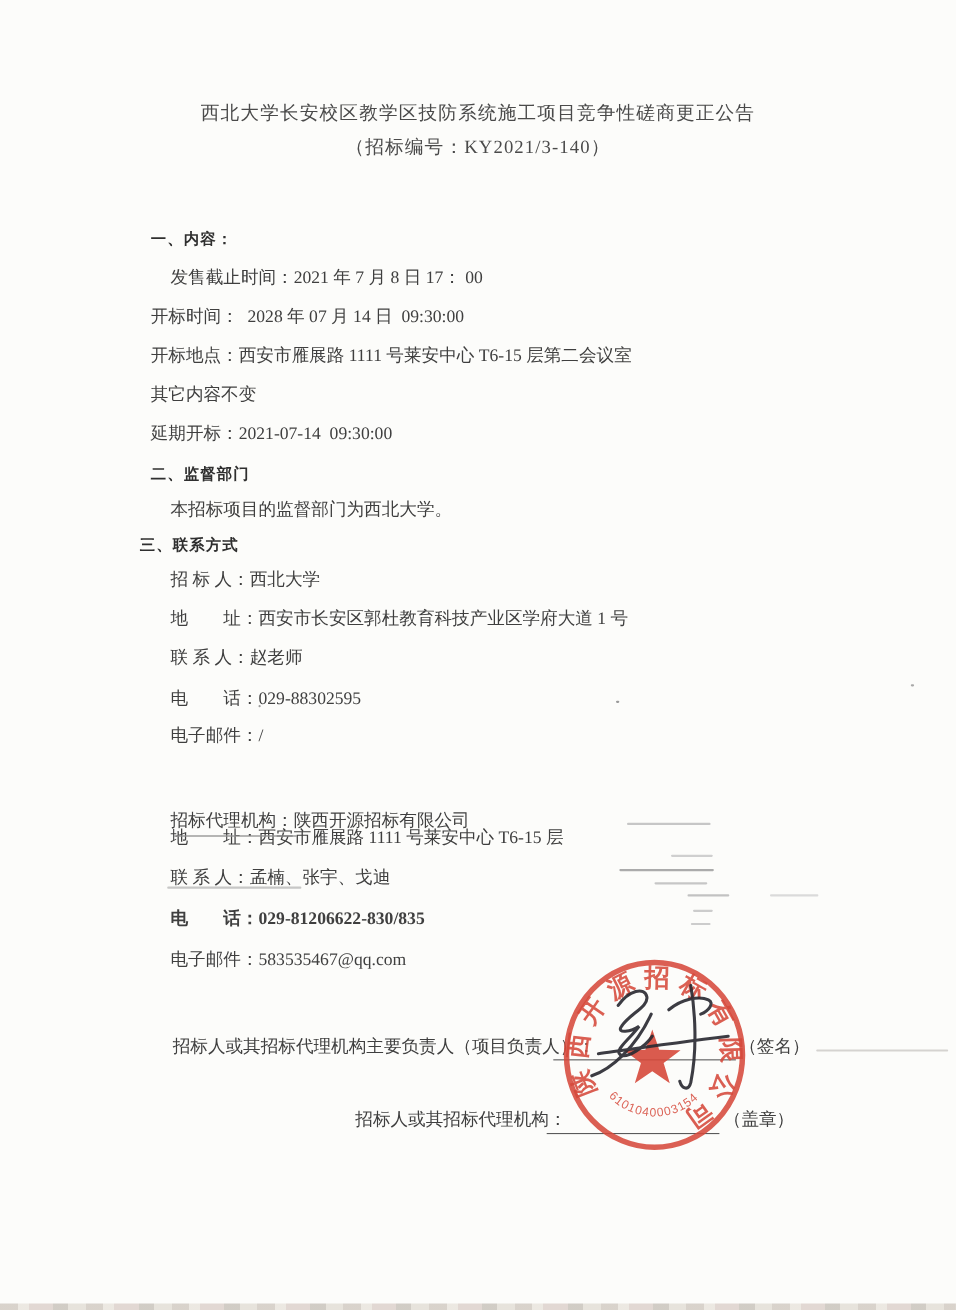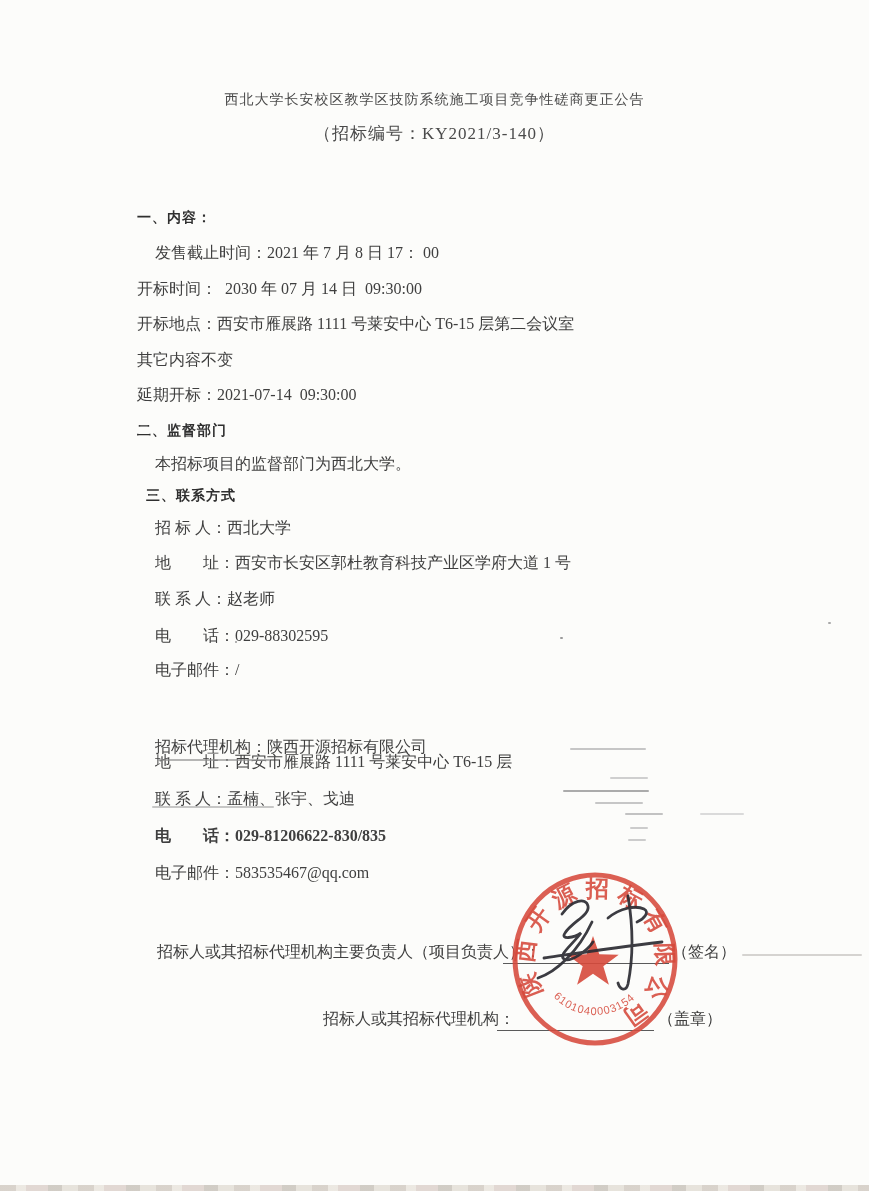--- a/index.html
+++ b/index.html
@@ -6,21 +6,21 @@
   .page{
     position:relative;
     width:869px;height:1191px;
     background:#fcfcfa;
     overflow:hidden;
     font-family:"Liberation Serif","DejaVu Serif",serif;
     color:#3c3c3c;
   }
   .ln{position:absolute;font-size:16px;line-height:22px;white-space:pre;color:#3f3f3f;}
   .heading{font-family:"Liberation Sans","DejaVu Sans",sans-serif;font-weight:700;font-size:14px;color:#2f2f2f;letter-spacing:1px;}
-  .title{position:absolute;left:0;width:100%;text-align:center;font-size:14px;letter-spacing:1px;color:#4a4a4a;white-space:pre;}
+  .title{position:absolute;left:0;width:100%;text-align:center;font-size:17px;letter-spacing:1px;color:#4a4a4a;white-space:pre;}
   .row-label,.row-value{white-space:pre;}
   .underline{position:absolute;border-top:1.6px solid #5a5a5a;height:0;}
   .artifact{position:absolute;border-radius:1px;}
   .edge-band{
     position:absolute;left:0;bottom:0;width:100%;height:6px;opacity:.75;
     background:repeating-linear-gradient(90deg,
       #cdc5bc 0px,#cdc5bc 16px,#e7e2da 16px,#e7e2da 26px,
       #d9ccc6 26px,#d9ccc6 48px,#c3bdb4 48px,#c3bdb4 62px,
       #e0dbd2 62px,#e0dbd2 78px);
   }
@@ -31,29 +31,29 @@
 </head>
 <body>
 
 <div class="page">
 
   <div class="title" style="top:91px;">西北大学长安校区教学区技防系统施工项目竞争性磋商更正公告</div>
   <div class="title" style="top:122px;font-size:17px;">（招标编号：KY2021/3-140）</div>
 
   <div class="ln heading" style="left:137px;top:206px;">一、内容：</div>
   <div class="ln" style="left:155px;top:242px;">发售截止时间：2021 年 7 月 8 日 17： 00</div>
-  <div class="ln" style="left:137px;top:278px;">开标时间：  2030 年 07 月 14 日  09:30:00</div>
+  <div class="ln" style="left:137px;top:278px;">开标时间：  2028 年 07 月 14 日  09:30:00</div>
   <div class="ln" style="left:137px;top:313px;">开标地点：西安市雁展路 1111 号莱安中心 T6-15 层第二会议室</div>
   <div class="ln" style="left:137px;top:349px;">其它内容不变</div>
   <div class="ln" style="left:137px;top:384px;">延期开标：2021-07-14  09:30:00</div>
 
   <div class="ln heading" style="left:137px;top:419px;">二、监督部门</div>
   <div class="ln" style="left:155px;top:453px;">本招标项目的监督部门为西北大学。</div>
 
-  <div class="ln heading" style="left:146px;top:484px;">三、联系方式</div>
+  <div class="ln heading" style="left:127px;top:484px;">三、联系方式</div>
 
   <div class="ln" style="left:155px;top:517px;"><span class="row-label">招 标 人：</span><span class="row-value">西北大学</span></div>
   <div class="ln" style="left:155px;top:552px;"><span class="row-label">地　　址：</span><span class="row-value">西安市长安区郭杜教育科技产业区学府大道 1 号</span></div>
   <div class="ln" style="left:155px;top:588px;"><span class="row-label">联 系 人：</span><span class="row-value">赵老师</span></div>
   <div class="ln" style="left:155px;top:625px;"><span class="row-label">电　　话：</span><span class="row-value">029-88302595</span></div>
   <div class="ln" style="left:155px;top:659px;"><span class="row-label">电子邮件：</span><span class="row-value">/</span></div>
 
   <div class="ln" style="left:155px;top:736px;"><span class="row-label">招标代理机构：</span><span class="row-value">陕西开源招标有限公司</span></div>
   <div class="ln" style="left:155px;top:751px;"><span class="row-label">地　　址：</span><span class="row-value">西安市雁展路 1111 号莱安中心 T6-15 层</span></div>
   <div class="ln" style="left:155px;top:788px;"><span class="row-label">联 系 人：</span><span class="row-value">孟楠、张宇、戈迪</span></div>

